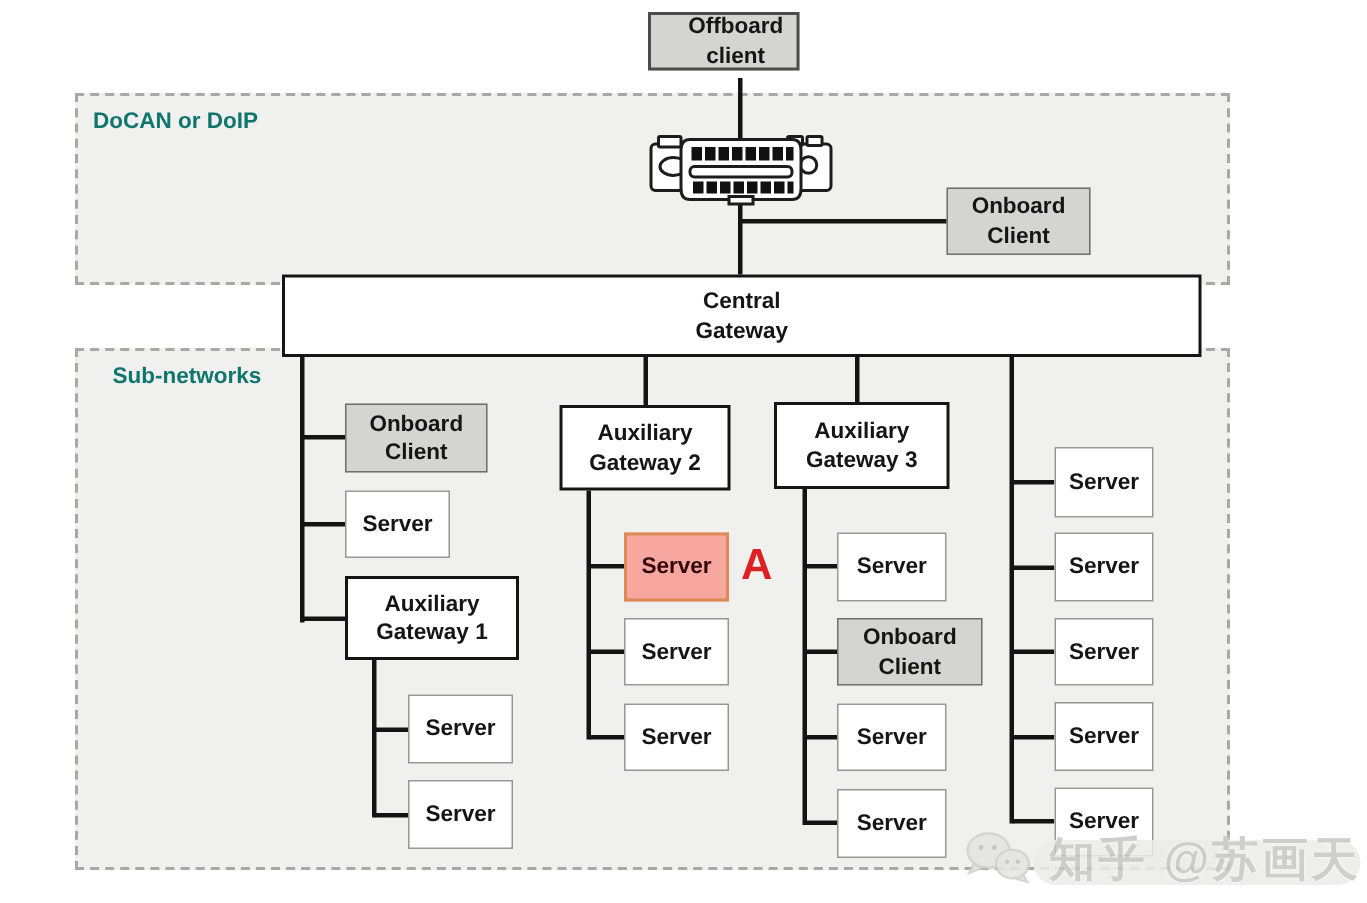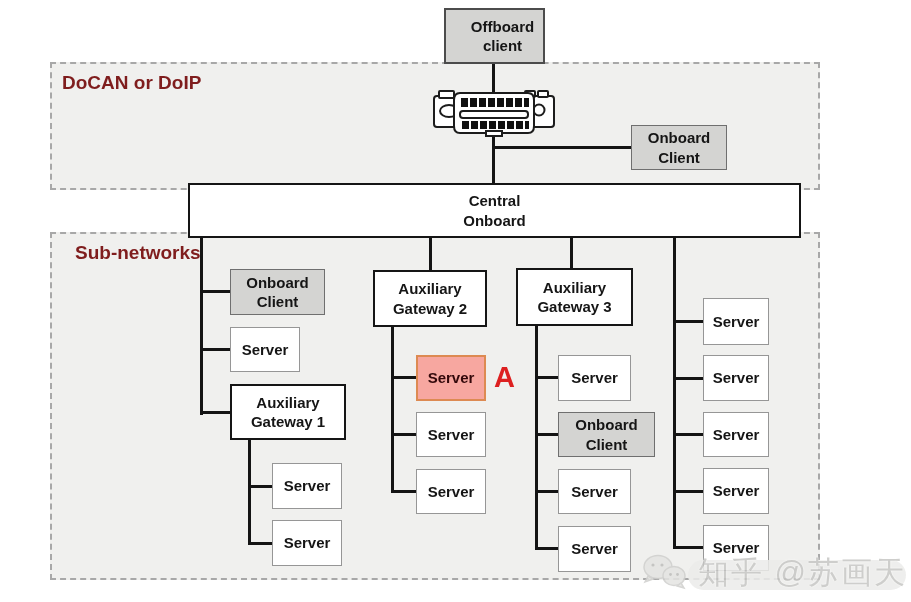--- a/index.html
+++ b/index.html
@@ -14,21 +14,21 @@
   html,body{background:#fff;}
   body{
     width:911px;height:602px;position:relative;overflow:hidden;
     font-family:"Liberation Sans","DejaVu Sans",sans-serif;
   }
   .region{
     position:absolute;background:var(--region-fill);
     border:2px dashed #a8a8a8;
   }
   .region-label{
-    position:absolute;font-weight:bold;font-size:19px;color:#7f1d1d;
+    position:absolute;font-weight:bold;font-size:15px;color:#0f766e;
   }
   .node{
     position:absolute;display:flex;align-items:center;justify-content:center;
     text-align:center;font-weight:bold;font-size:15px;line-height:1.3;
     color:#151515;white-space:pre-line;background:#fff;z-index:5;
   }
   .server{border:1px solid #969696;}
   .client{background:var(--client-gray);border:1px solid #6f6f6f;}
   .offboard{background:var(--client-gray);border:2px solid #4c4c4c;}
   .gateway{border:2px solid #151515;z-index:6;}
@@ -43,21 +43,21 @@
   .obd{position:absolute;z-index:4;}
   .watermark{
     position:absolute;right:4px;bottom:8px;display:flex;align-items:center;
     z-index:20;opacity:.85;
   }
   .watermark-band{
     position:absolute;left:50px;top:8px;width:218px;height:30px;
     background:#ececea;border-radius:15px;z-index:-1;
   }
   .watermark-text{
-    font-weight:normal;font-size:31px;color:#c6c6c4;letter-spacing:2px;
+    font-weight:bold;font-size:31px;color:#c6c6c4;letter-spacing:2px;
     text-shadow:0 0 2px #ffffff;
   }
   .wm-icon{margin-right:8px;}
 </style>
 </head>
 <body>
 
 <div class="region" style="left:50px;top:62px;width:770px;height:128px;"></div>
 <div class="region" style="left:50px;top:232px;width:770px;height:348px;"></div>
 <div class="region-label" style="left:62px;top:72px;">DoCAN or DoIP</div>
@@ -121,26 +121,26 @@
       <rect x="39" y="33" width="7" height="8"></rect>
     <rect x="48" y="33" width="7" height="8"></rect>
       <rect x="57" y="33" width="7" height="8"></rect>
     <rect x="66" y="33" width="7" height="8"></rect>
       <rect x="75" y="33" width="7" height="8"></rect>
     <rect x="84" y="33" width="7" height="8"></rect>
       <rect x="93" y="33" width="4" height="8"></rect>
   </g>
 </svg>
 
-<div class="node offboard" style="left:444px;top:8px;width:101px;height:56px;padding-left:16px;">Offboard
+<div class="node offboard" style="left:432px;top:8px;width:101px;height:39px;padding-left:16px;">Offboard
 client</div>
 <div class="node client" style="left:631px;top:125px;width:96px;height:45px;">Onboard
 Client</div>
 <div class="node gateway" style="left:188px;top:183px;width:613px;height:55px;">Central
-Onboard</div>
+Gateway</div>
 
 <div class="node client" style="left:230px;top:269px;width:95px;height:46px;">Onboard
 Client</div>
 <div class="node server" style="left:230px;top:327px;width:70px;height:45px;">Server</div>
 <div class="node gateway" style="left:230px;top:384px;width:116px;height:56px;">Auxiliary
 Gateway 1</div>
 <div class="node server" style="left:272px;top:463px;width:70px;height:46px;">Server</div>
 <div class="node server" style="left:272px;top:520px;width:70px;height:46px;">Server</div>
 
 <div class="node gateway" style="left:373px;top:270px;width:114px;height:57px;">Auxiliary

